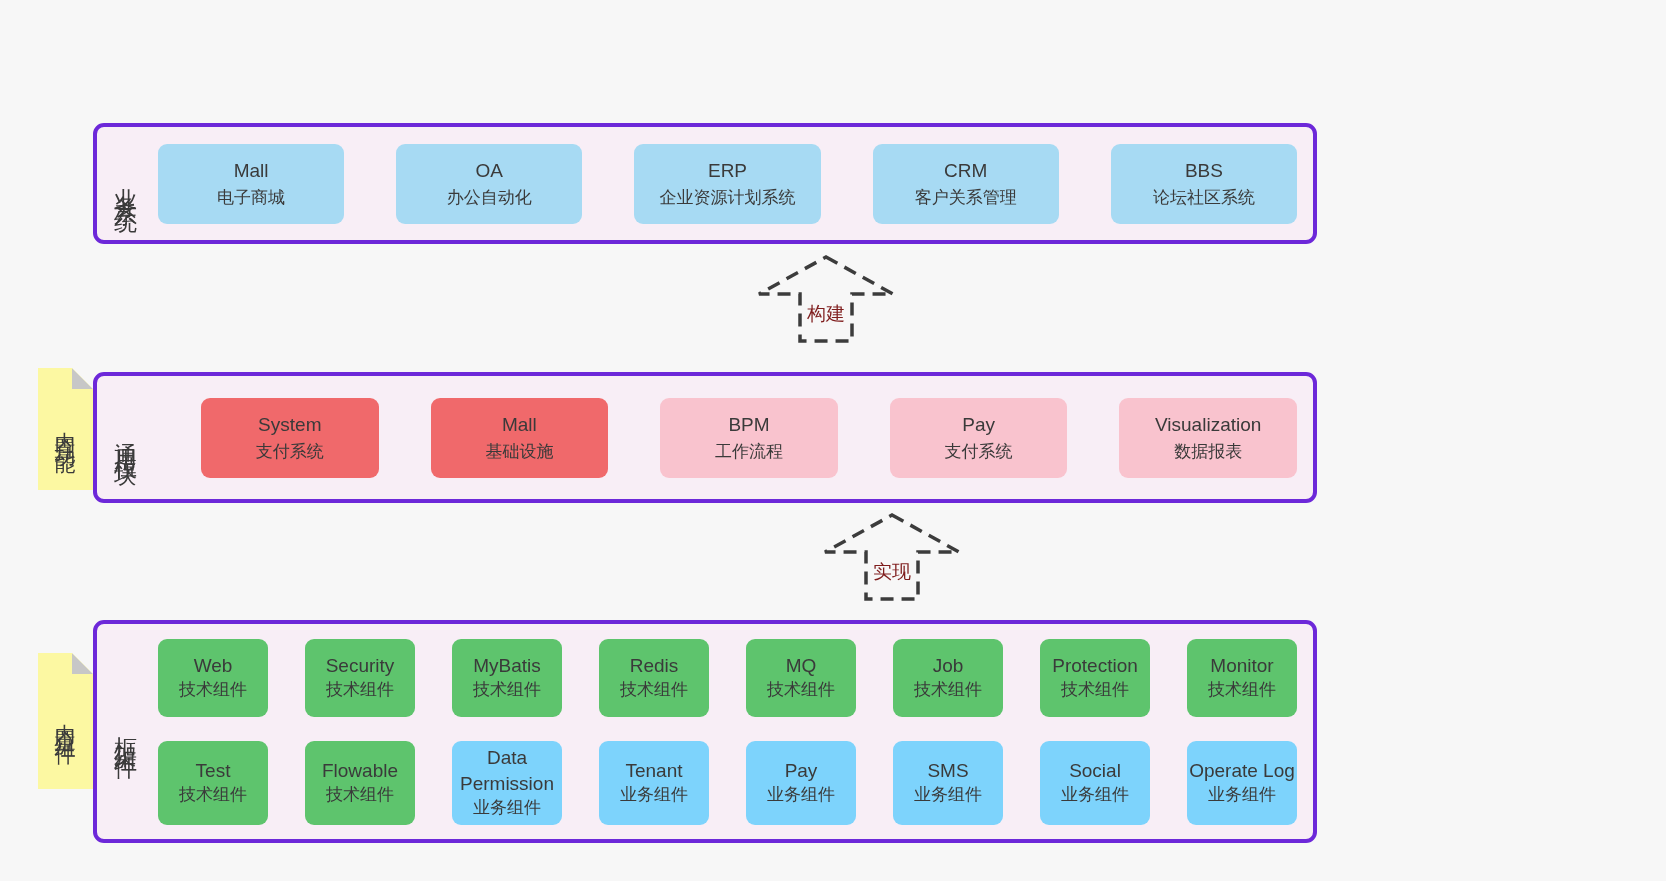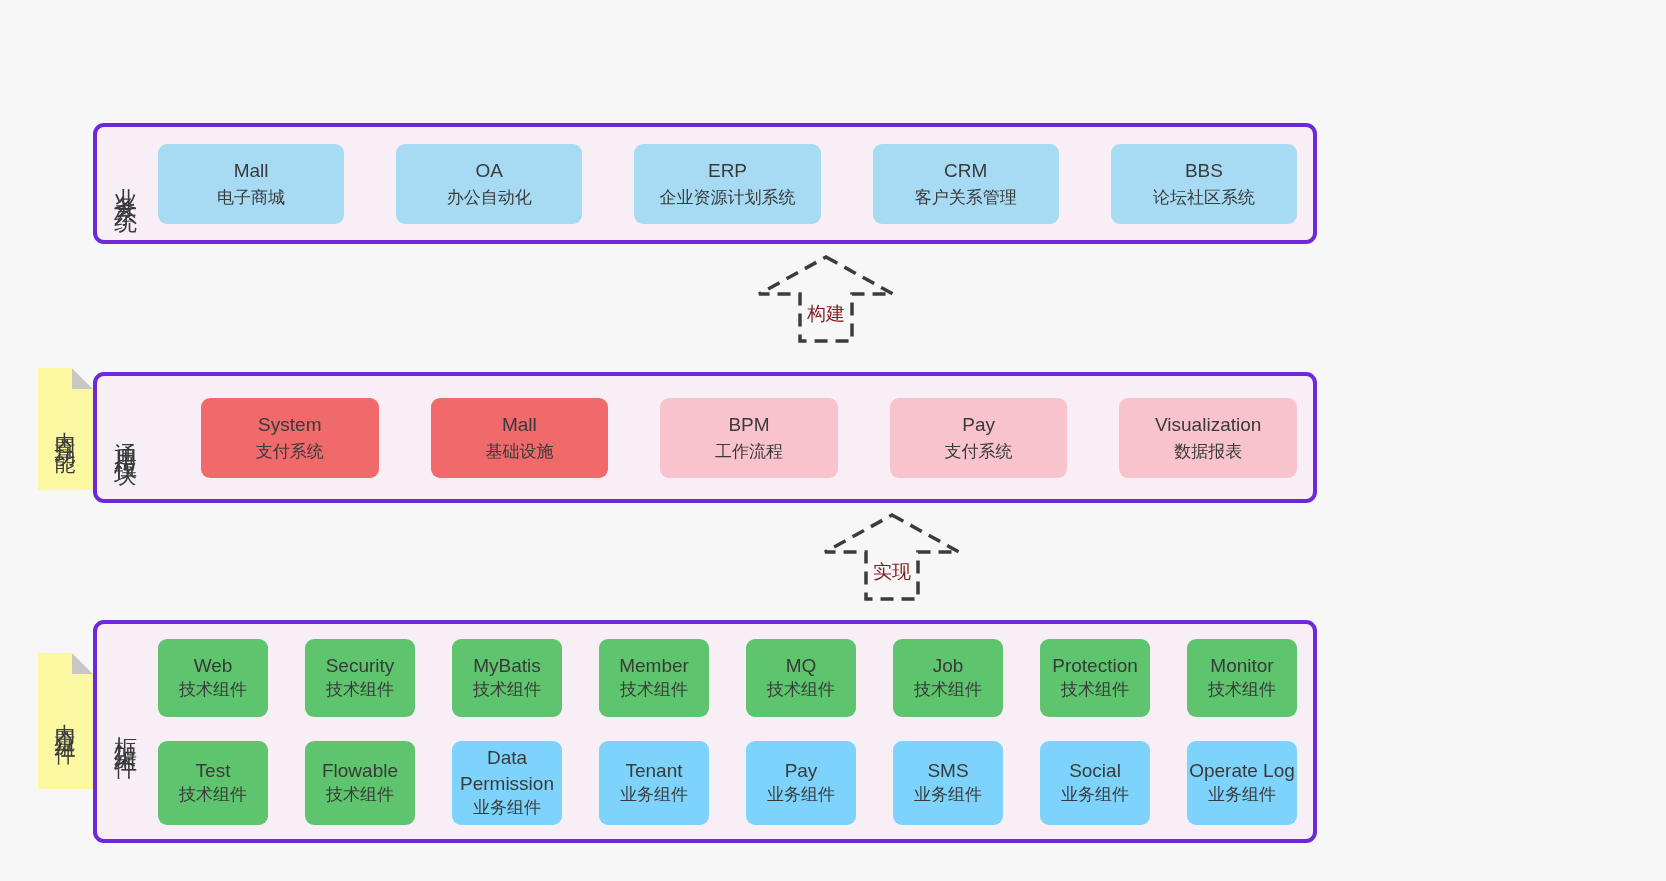--- a/index.html
+++ b/index.html
@@ -174,21 +174,21 @@
       </div>
       <div class="box gdark">
         <div class="box-title">Security</div>
         <div class="box-sub">技术组件</div>
       </div>
       <div class="box gdark">
         <div class="box-title">MyBatis</div>
         <div class="box-sub">技术组件</div>
       </div>
       <div class="box gdark">
-        <div class="box-title">Member</div>
+        <div class="box-title">Redis</div>
         <div class="box-sub">技术组件</div>
       </div>
       <div class="box gdark">
         <div class="box-title">MQ</div>
         <div class="box-sub">技术组件</div>
       </div>
       <div class="box gdark">
         <div class="box-title">Job</div>
         <div class="box-sub">技术组件</div>
       </div>

